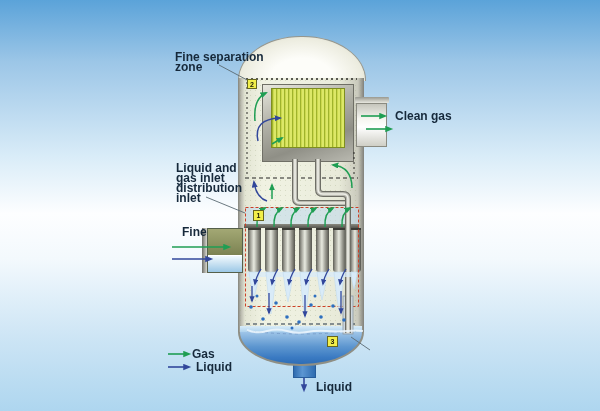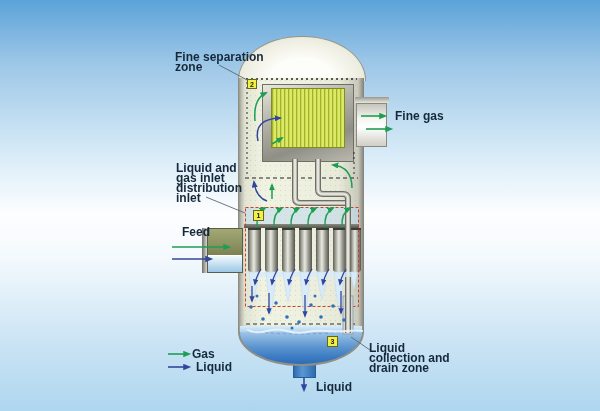--- a/index.html
+++ b/index.html
@@ -213,21 +213,20 @@
       <path d="M370,350 L351,337"></path>
     </g>
   </svg>
 
   <div class="badge" style="left:247px;top:79px;width:10px;height:10px">2</div>
   <div class="badge" style="left:253px;top:210px;width:11px;height:11px">1</div>
   <div class="badge" style="left:327px;top:336px;width:11px;height:11px">3</div>
 
   <div class="lbl" style="left:175px;top:52px;width:100px">Fine separation zone</div>
   <div class="lbl" style="left:176px;top:163px;width:66px">Liquid and gas inlet distribution inlet</div>
-  <div class="lbl b" style="left:182px;top:227px">Feed</div>
-  <div class="lbl b" style="left:395px;top:111px">Fine gas</div>
-  <div class="lbl" style="left:369px;top:343px;width:88px">Liquid collection and drain zone</div>
+  <div class="lbl b" style="left:182px;top:227px">Fine</div>
+  <div class="lbl b" style="left:395px;top:111px">Clean gas</div>
   <div class="lbl b" style="left:316px;top:382px">Liquid</div>
 
   <div class="lbl" style="left:192px;top:349px">Gas</div>
   <div class="lbl" style="left:196px;top:362px">Liquid</div>
 
 </div>
 
 </body></html>

